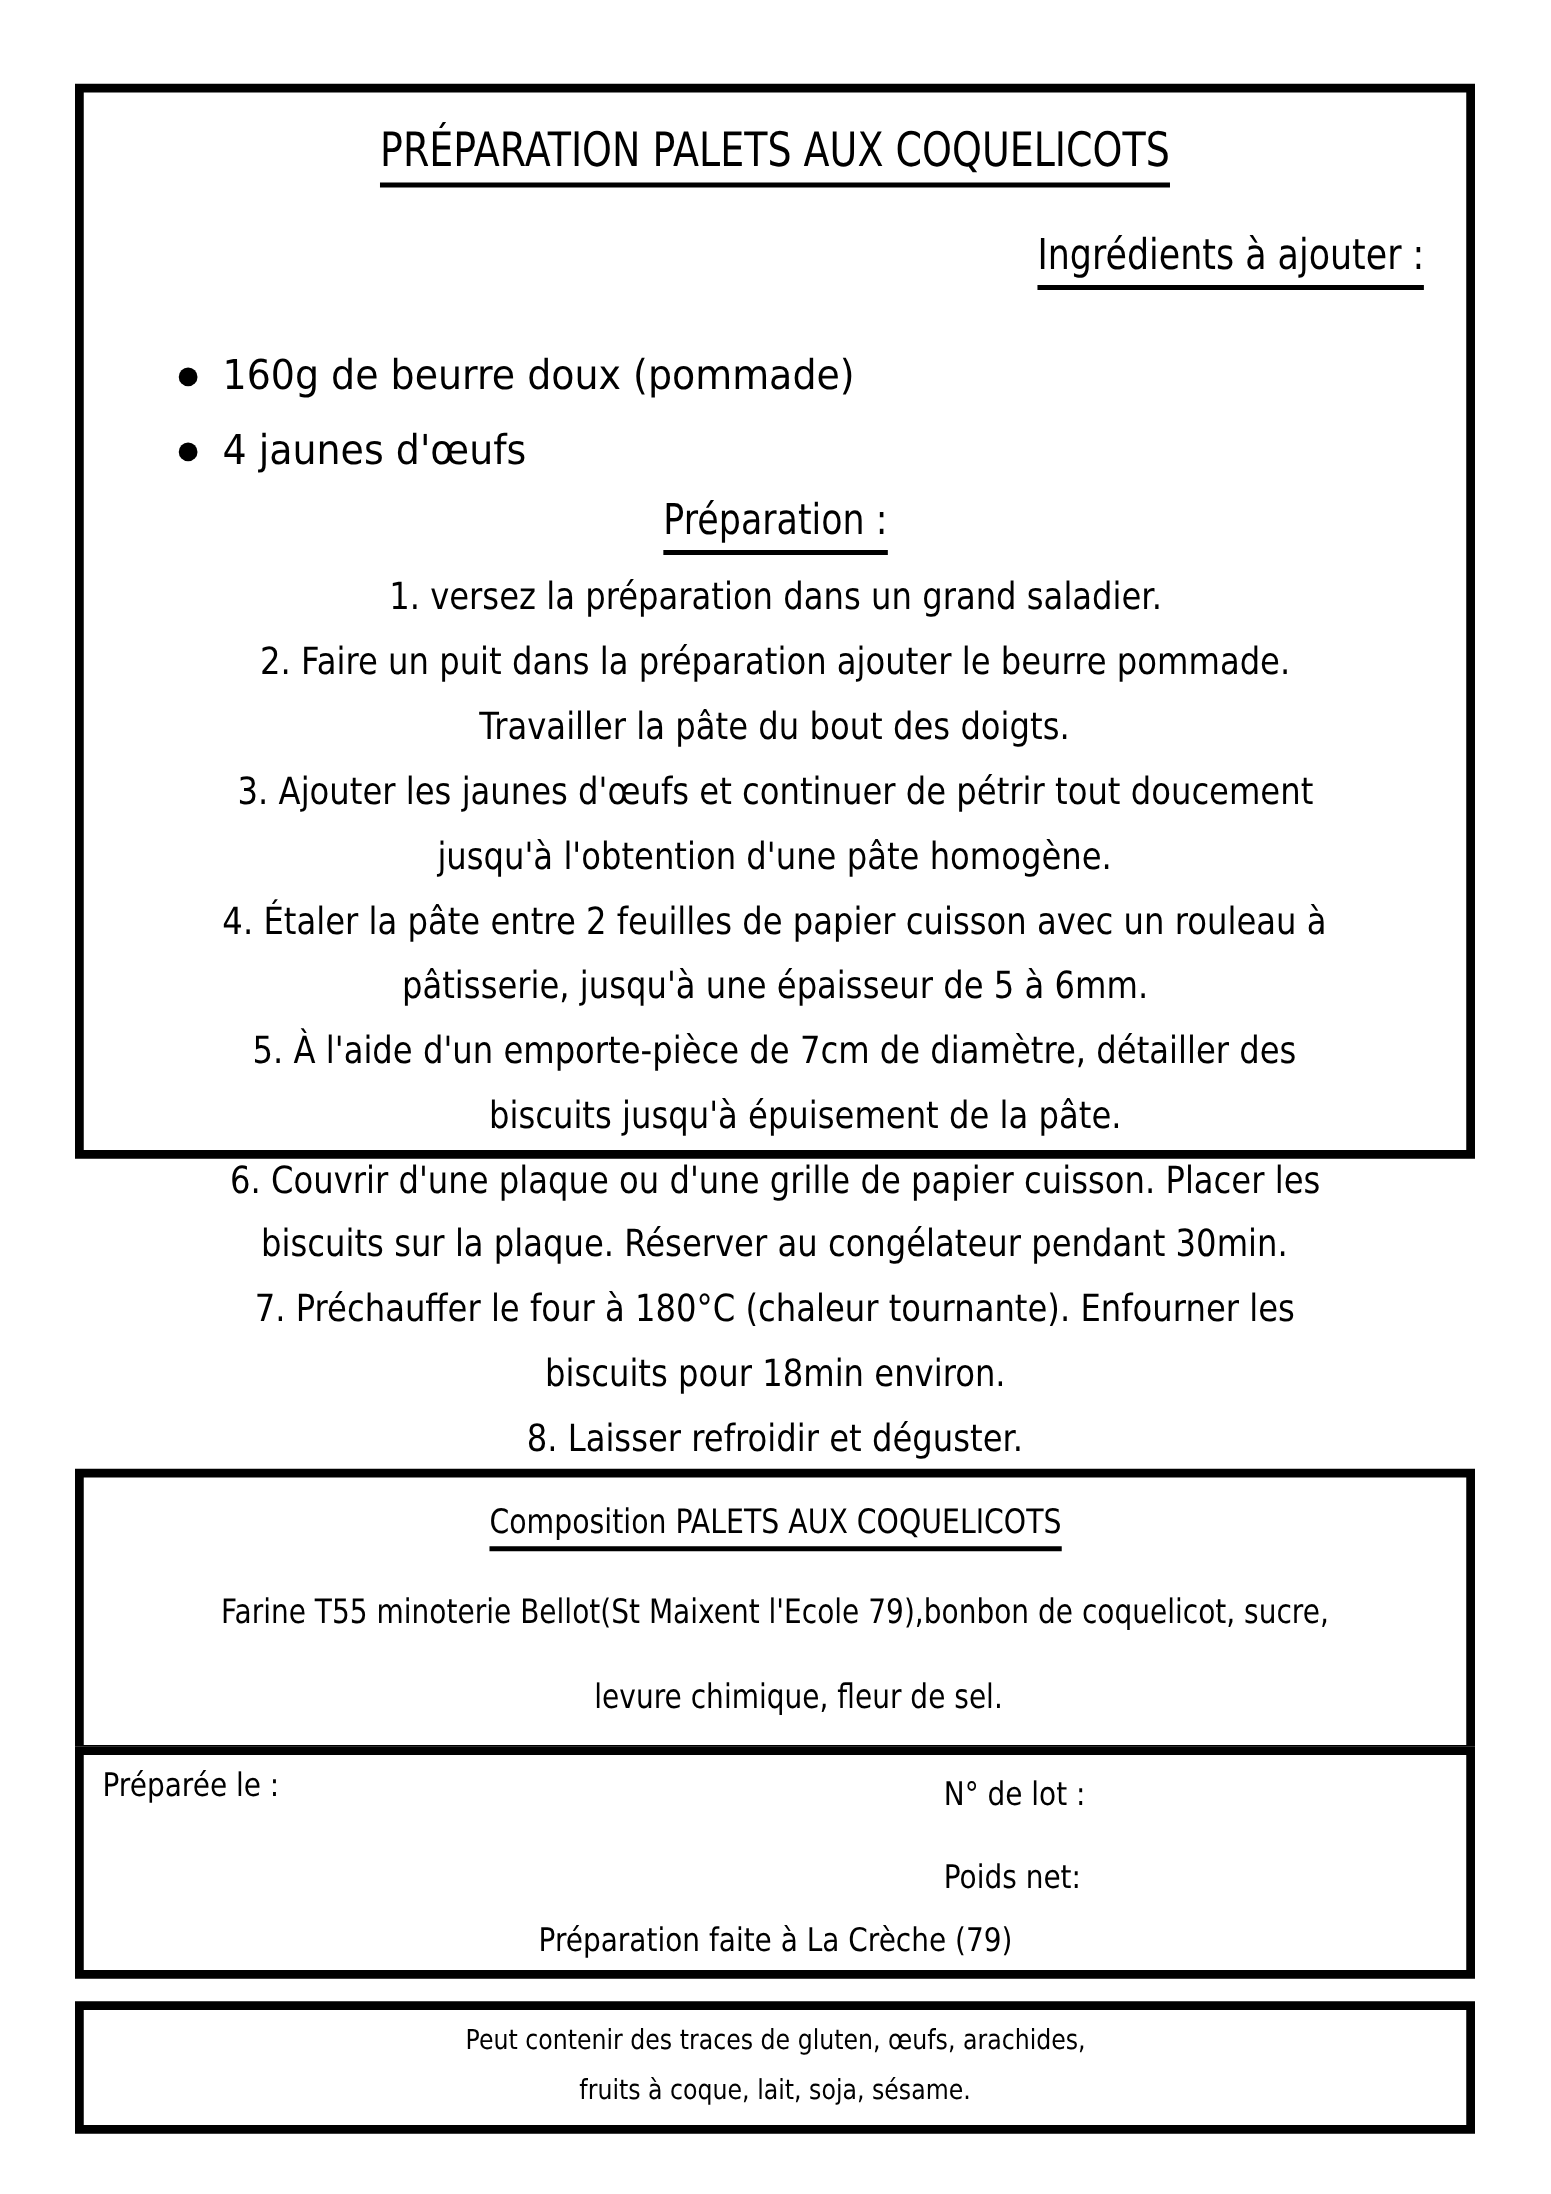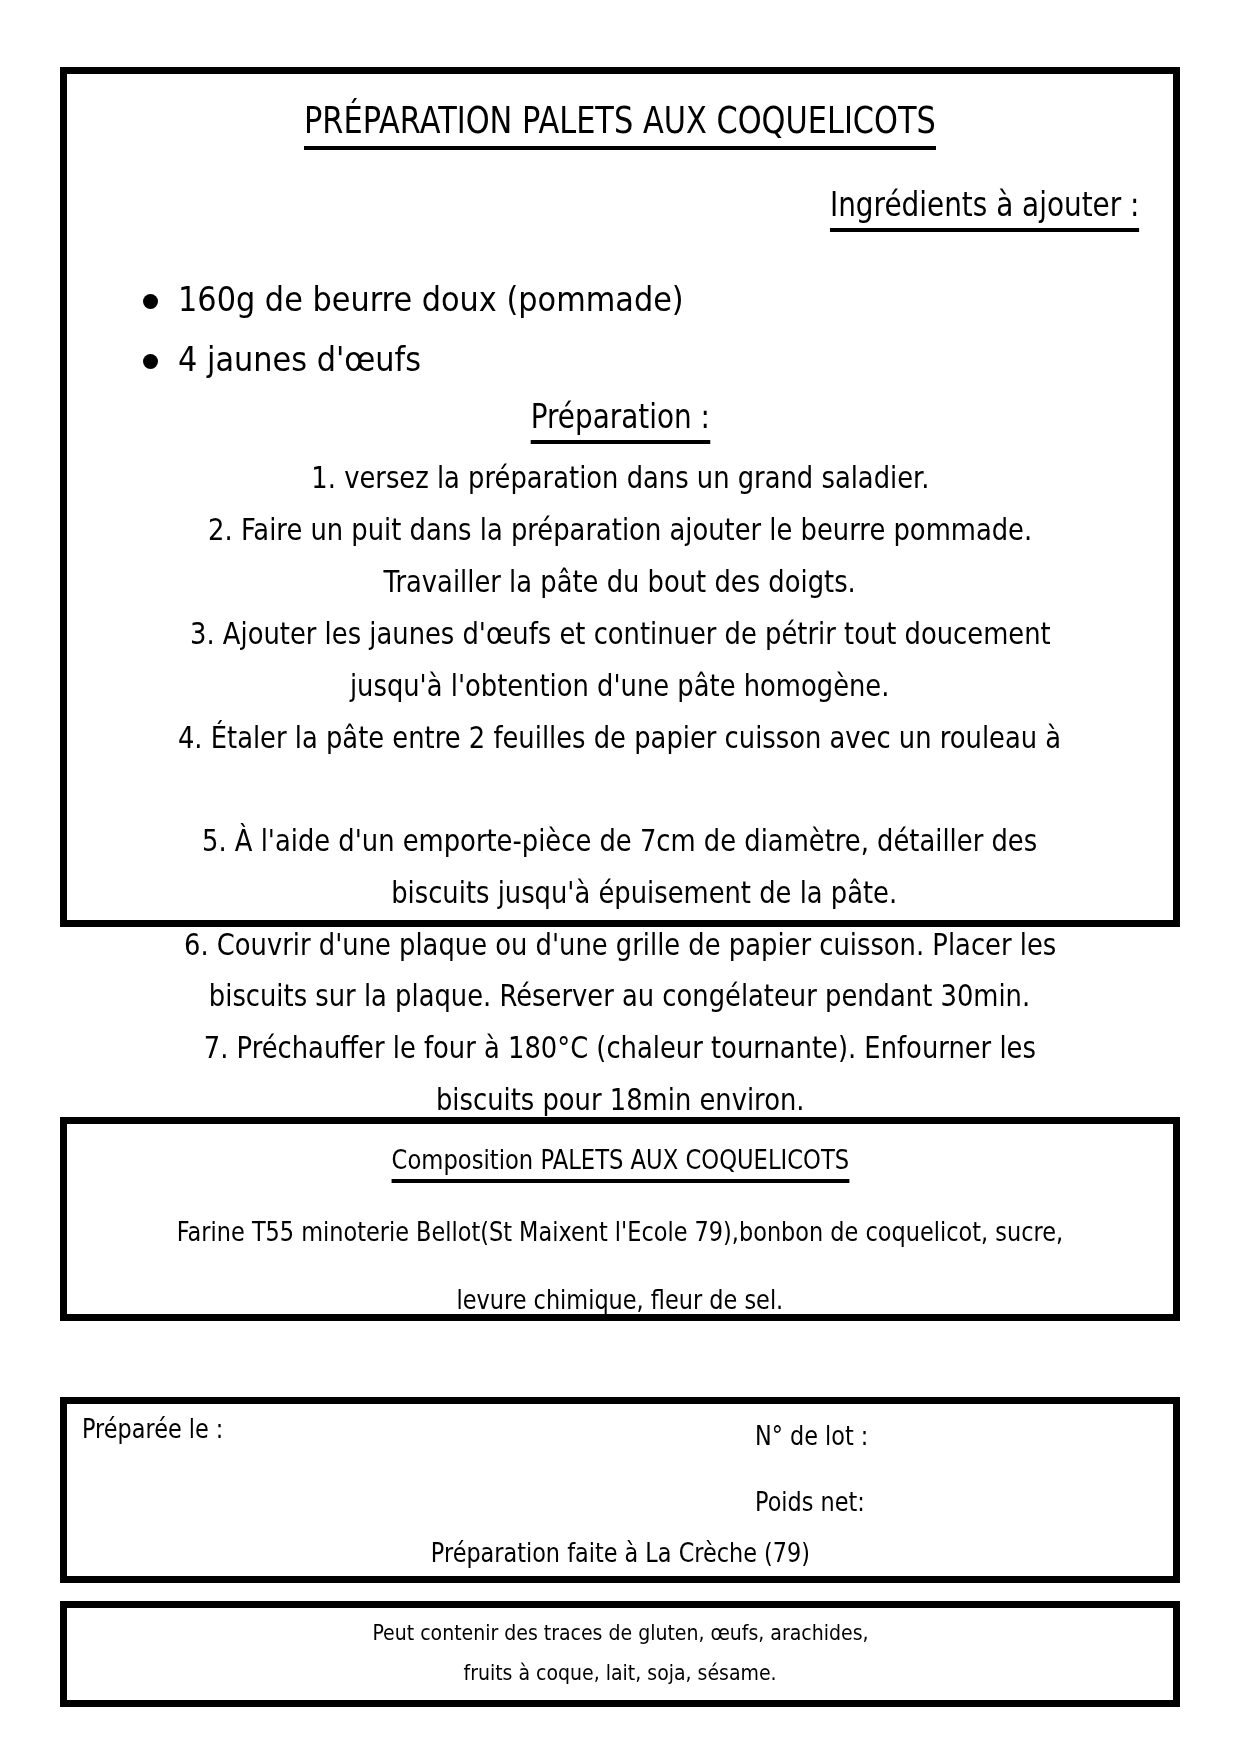--- a/index.html
+++ b/index.html
@@ -1,21 +1,21 @@
 <!DOCTYPE html>
 <html><head>
   <meta charset="utf-8">
   <style>
     html, body { margin: 0; padding: 0; background: #ffffff; }
     body { width: 1241px; height: 1755px; position: relative; overflow: hidden;
            font-family: "DejaVu Sans", sans-serif; color: #000; }
     .frame { position: absolute; left: 60px; width: 1120px; box-sizing: border-box;
              border: 7px solid #000; background: #fff; }
     #box-prep { top: 67px; height: 860px; }
-    #box-compo { top: 1117px; height: 204px; }
+    #box-compo { top: 1175px; height: 228px; }
     #box-info { top: 1397px; height: 186px; }
     #box-allergens { top: 1601px; height: 106px; }
 
     .line { position: absolute; left: 0; width: 100%; text-align: center; white-space: nowrap; }
     .line > span { display: inline-block; transform-origin: center center; }
     .t-title > span { font-size: 38px; transform: scaleX(0.80); }
     .t-h2 > span { font-size: 34px; transform: scaleX(0.82); }
     .step > span { font-size: 30px; transform: scaleX(0.86); }
     .ul { border-bottom: 4px solid #000; padding-bottom: 4px; }
 
@@ -52,37 +52,38 @@
   <div class="line t-h2" style="top:322px;">
     <span class="ul">Préparation :</span>
   </div>
 
   <div class="line step" style="top:386px;"><span>1. versez la préparation dans un grand saladier.</span></div>
   <div class="line step" style="top:438px;"><span>2. Faire un puit dans la préparation ajouter le beurre pommade.</span></div>
   <div class="line step" style="top:490px;"><span>Travailler la pâte du bout des doigts.</span></div>
   <div class="line step" style="top:542px;"><span>3. Ajouter les jaunes d'œufs et continuer de pétrir tout doucement</span></div>
   <div class="line step" style="top:594px;"><span>jusqu'à l'obtention d'une pâte homogène.</span></div>
   <div class="line step" style="top:646px;"><span>4. Étaler la pâte entre 2 feuilles de papier cuisson avec un rouleau à</span></div>
+  <div class="line step" style="top:697px;"><span>pâtisserie, jusqu'à une épaisseur de 5 à 6mm.</span></div>
   <div class="line step" style="top:749px;"><span>5. À l'aide d'un emporte-pièce de 7cm de diamètre, détailler des</span></div>
   <div class="line step" style="top:801px;margin-left:24px;"><span>biscuits jusqu'à épuisement de la pâte.</span></div>
   <div class="line step" style="top:853px;"><span>6. Couvrir d'une plaque ou d'une grille de papier cuisson. Placer les</span></div>
   <div class="line step" style="top:904px;"><span>biscuits sur la plaque. Réserver au congélateur pendant 30min.</span></div>
   <div class="line step" style="top:956px;"><span>7. Préchauffer le four à 180°C (chaleur tournante). Enfourner les</span></div>
   <div class="line step" style="top:1008px;"><span>biscuits pour 18min environ.</span></div>
   <div class="line step" style="top:1060px;"><span>8. Laisser refroidir et déguster.</span></div>
 </div>
 
 <div class="frame" id="box-compo">
   <div class="line compo-title" style="top:20px;">
     <span class="ul">Composition PALETS AUX COQUELICOTS</span>
   </div>
   <div class="line compo-text" style="top:92px;">
     <span>Farine T55 minoterie Bellot(St Maixent l'Ecole 79),bonbon de coquelicot, sucre,</span>
   </div>
-  <div class="line compo-text" style="top:160px;">
+  <div class="line compo-text" style="top:160px;margin-left:19px;">
     <span>levure chimique, fleur de sel.</span>
   </div>
 </div>
 
 <div class="frame" id="box-info">
   <div class="info" style="left:15px; top:10px;">
     <span>Préparée le :</span>
   </div>
   <div class="info" style="left:688px; top:17px;">
     <span>N° de lot :</span>

